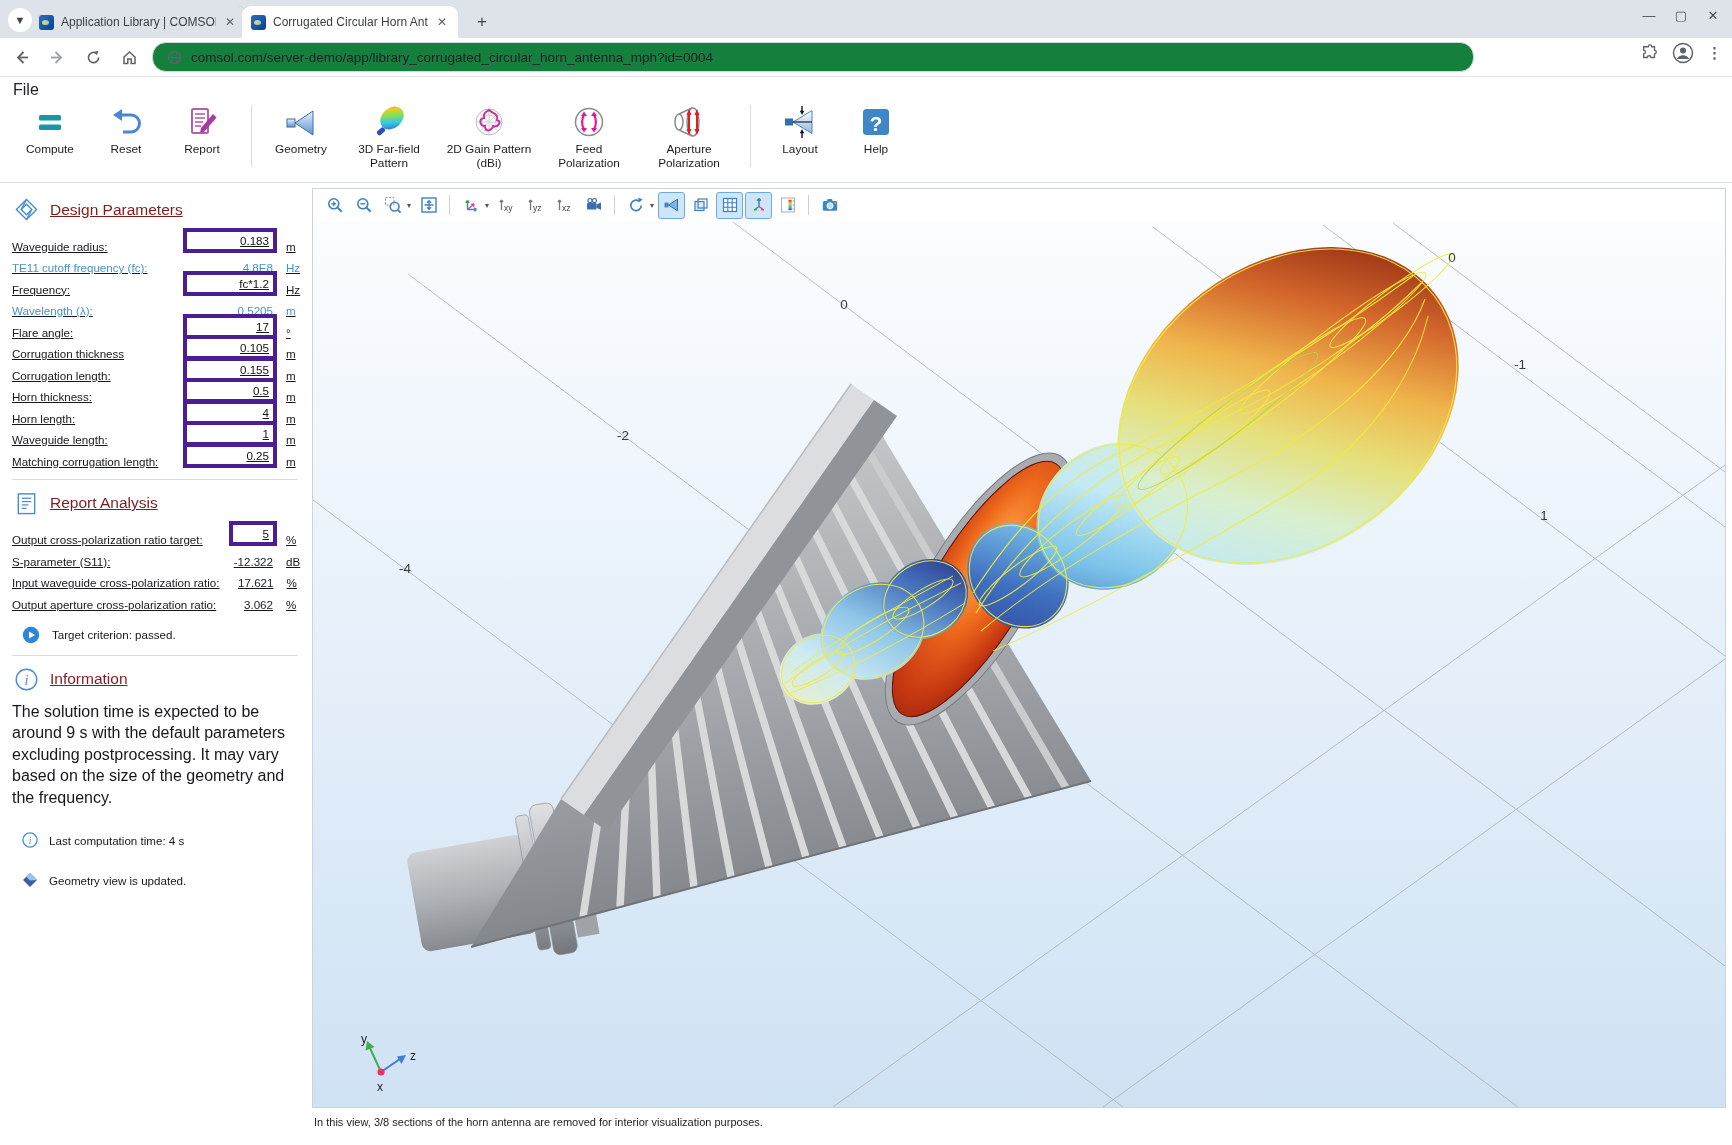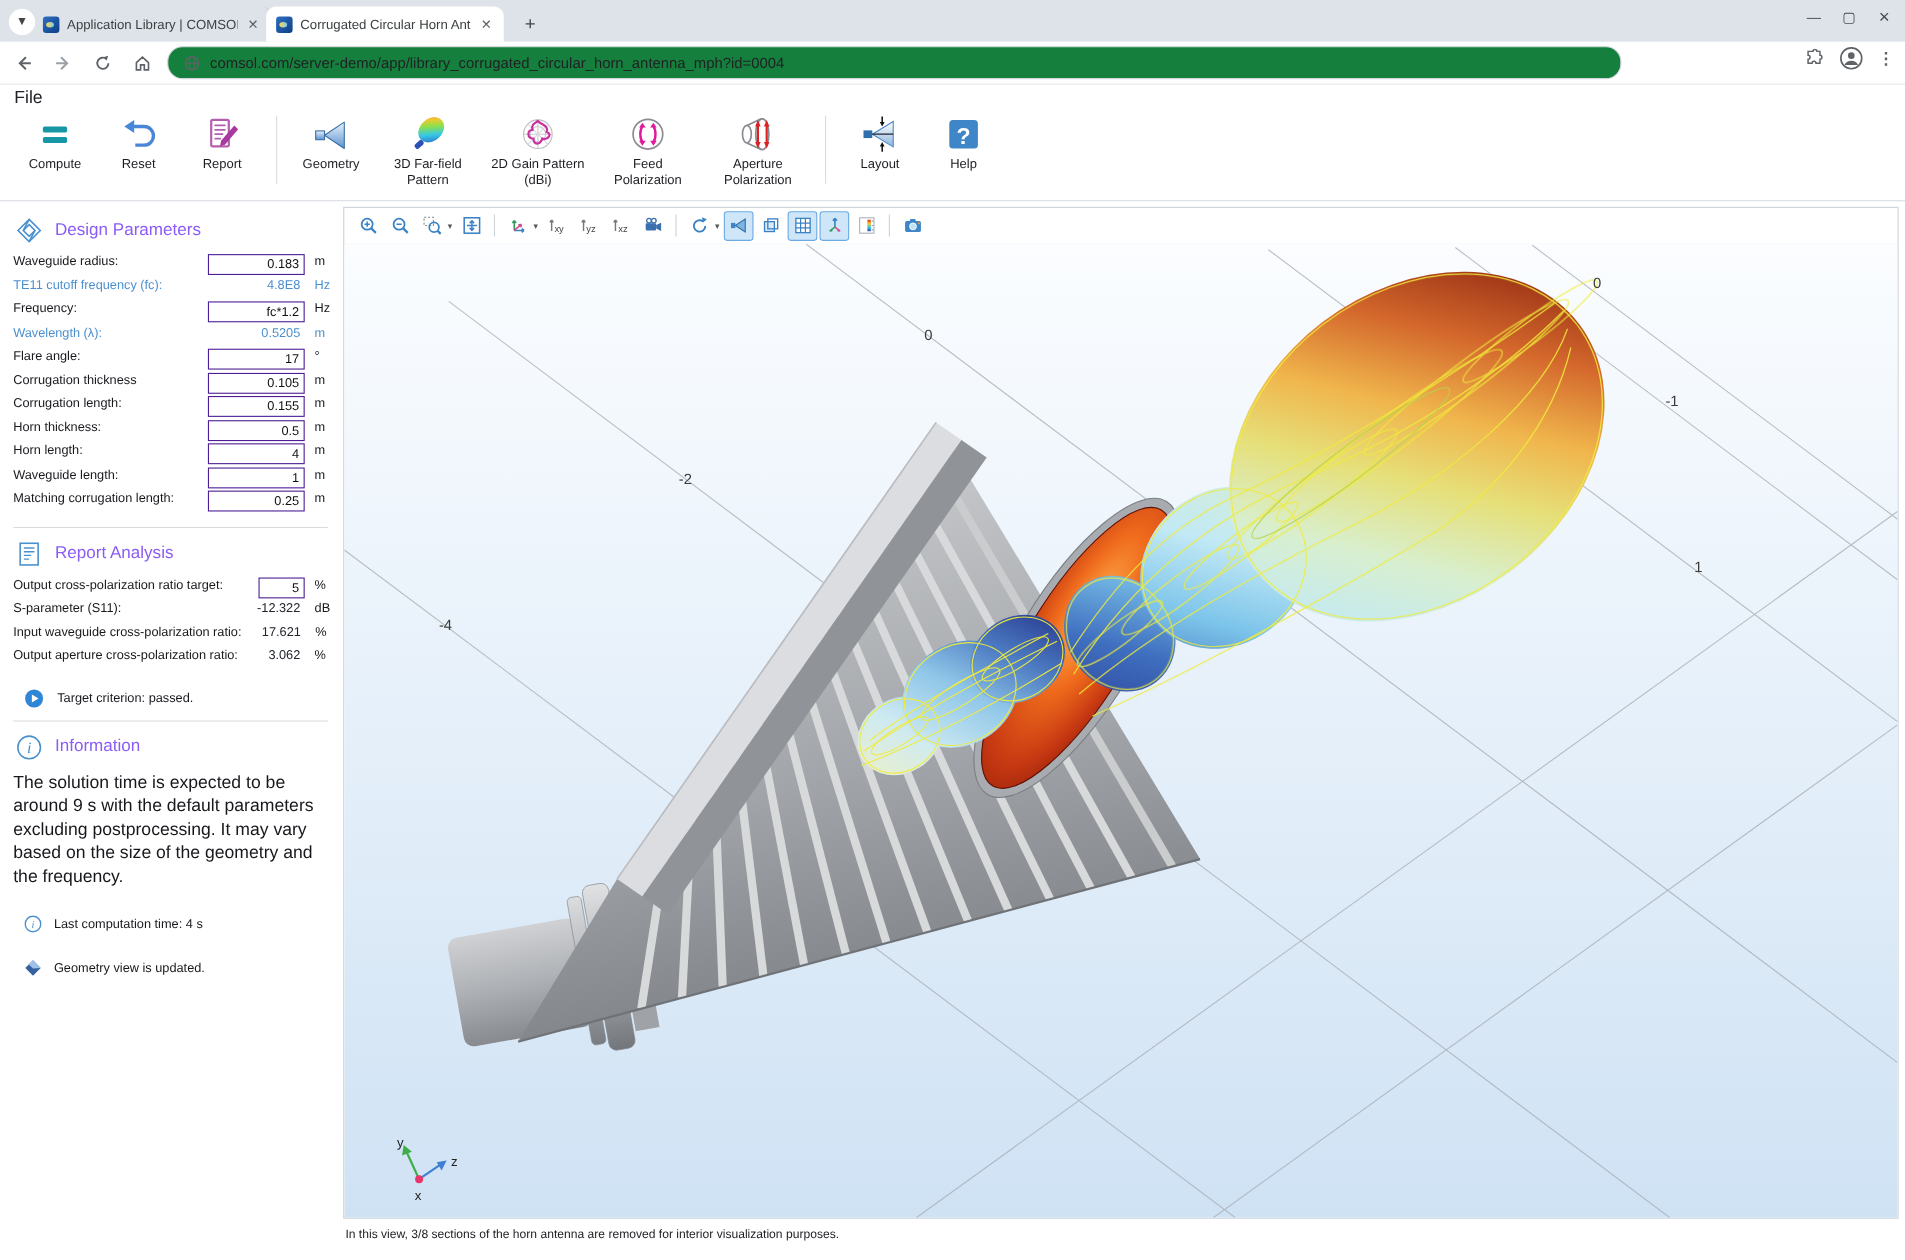--- a/index.html
+++ b/index.html
@@ -29,27 +29,27 @@
   .ribbon{position:absolute;top:99px;left:0;right:0;height:82px;display:flex;align-items:flex-start;padding-left:12px;}
   .rbtn{min-width:62px;max-width:86px;padding:5px 7px 0;display:flex;flex-direction:column;align-items:center;gap:3px;text-align:center;font-size:11.8px;line-height:1.18;color:#1c1d22;}
   .rbtn .ric{width:36px;height:36px;}
   .rsep{width:1px;height:62px;background:#d9dde2;margin:6px 11px 0;}
   .ribline{position:absolute;top:182px;left:0;right:0;height:1px;background:#d8dce1;}
 
   
   .sidebar{position:absolute;top:183px;left:0;width:308px;bottom:0;padding:10px 0 0 12px;box-sizing:border-box;}
   .sechead{display:flex;align-items:center;gap:11px;margin:4px 0 9px 2px;}
   .sechead .sictn{width:25px;height:25px;}
-  .sectitle{font-size:15.5px;color:#8b5cf6;}
-  .prow{display:flex;align-items:flex-start;height:21.5px;font-size:11.6px;color:#17181c;}
+  .sectitle{font-size:15.5px;color:#7f1d1d;text-decoration:underline;}
+  .prow{display:flex;align-items:flex-end;height:21.5px;font-size:11.6px;color:#17181c;text-decoration:underline;}
   .plabel{flex:1;white-space:nowrap;}
   .plabel.blue,.punit.blue,.roval.blue{color:#4a90cf;}
   .pfield{width:86px;display:flex;justify-content:flex-end;flex:none;}
   .pfield.narrow{width:58px;}
-  .pinput{width:78px;height:15px;border:1px solid #4c1d95;font:11.6px "Liberation Sans",sans-serif;text-align:right;padding:1px 4px;color:#111;}
+  .pinput{width:78px;height:15px;border:4px solid #4c1d95;font:11.6px "Liberation Sans",sans-serif;text-align:right;padding:1px 4px;color:#111;}
   .pfield.narrow .pinput{width:32px;}
   .roval{width:82px;text-align:right;padding-right:4px;color:#4a90cf;}
   .roval.dark{color:#20242c;}
   .punit{width:22px;padding-left:9px;flex:none;}
   .secdiv{height:1px;background:#d9dde2;margin:11px 10px 11px 0;}
   .statusrow{display:flex;align-items:center;gap:12px;margin:15px 0 4px 10px;font-size:11.6px;color:#17181c;}
   .iparagraph{font-size:16px;line-height:1.35;color:#17181c;padding-right:10px;margin-top:2px;}
   .noterow{display:flex;align-items:center;gap:11px;margin-top:24px;margin-left:10px;font-size:11.6px;color:#17181c;}
 
   

